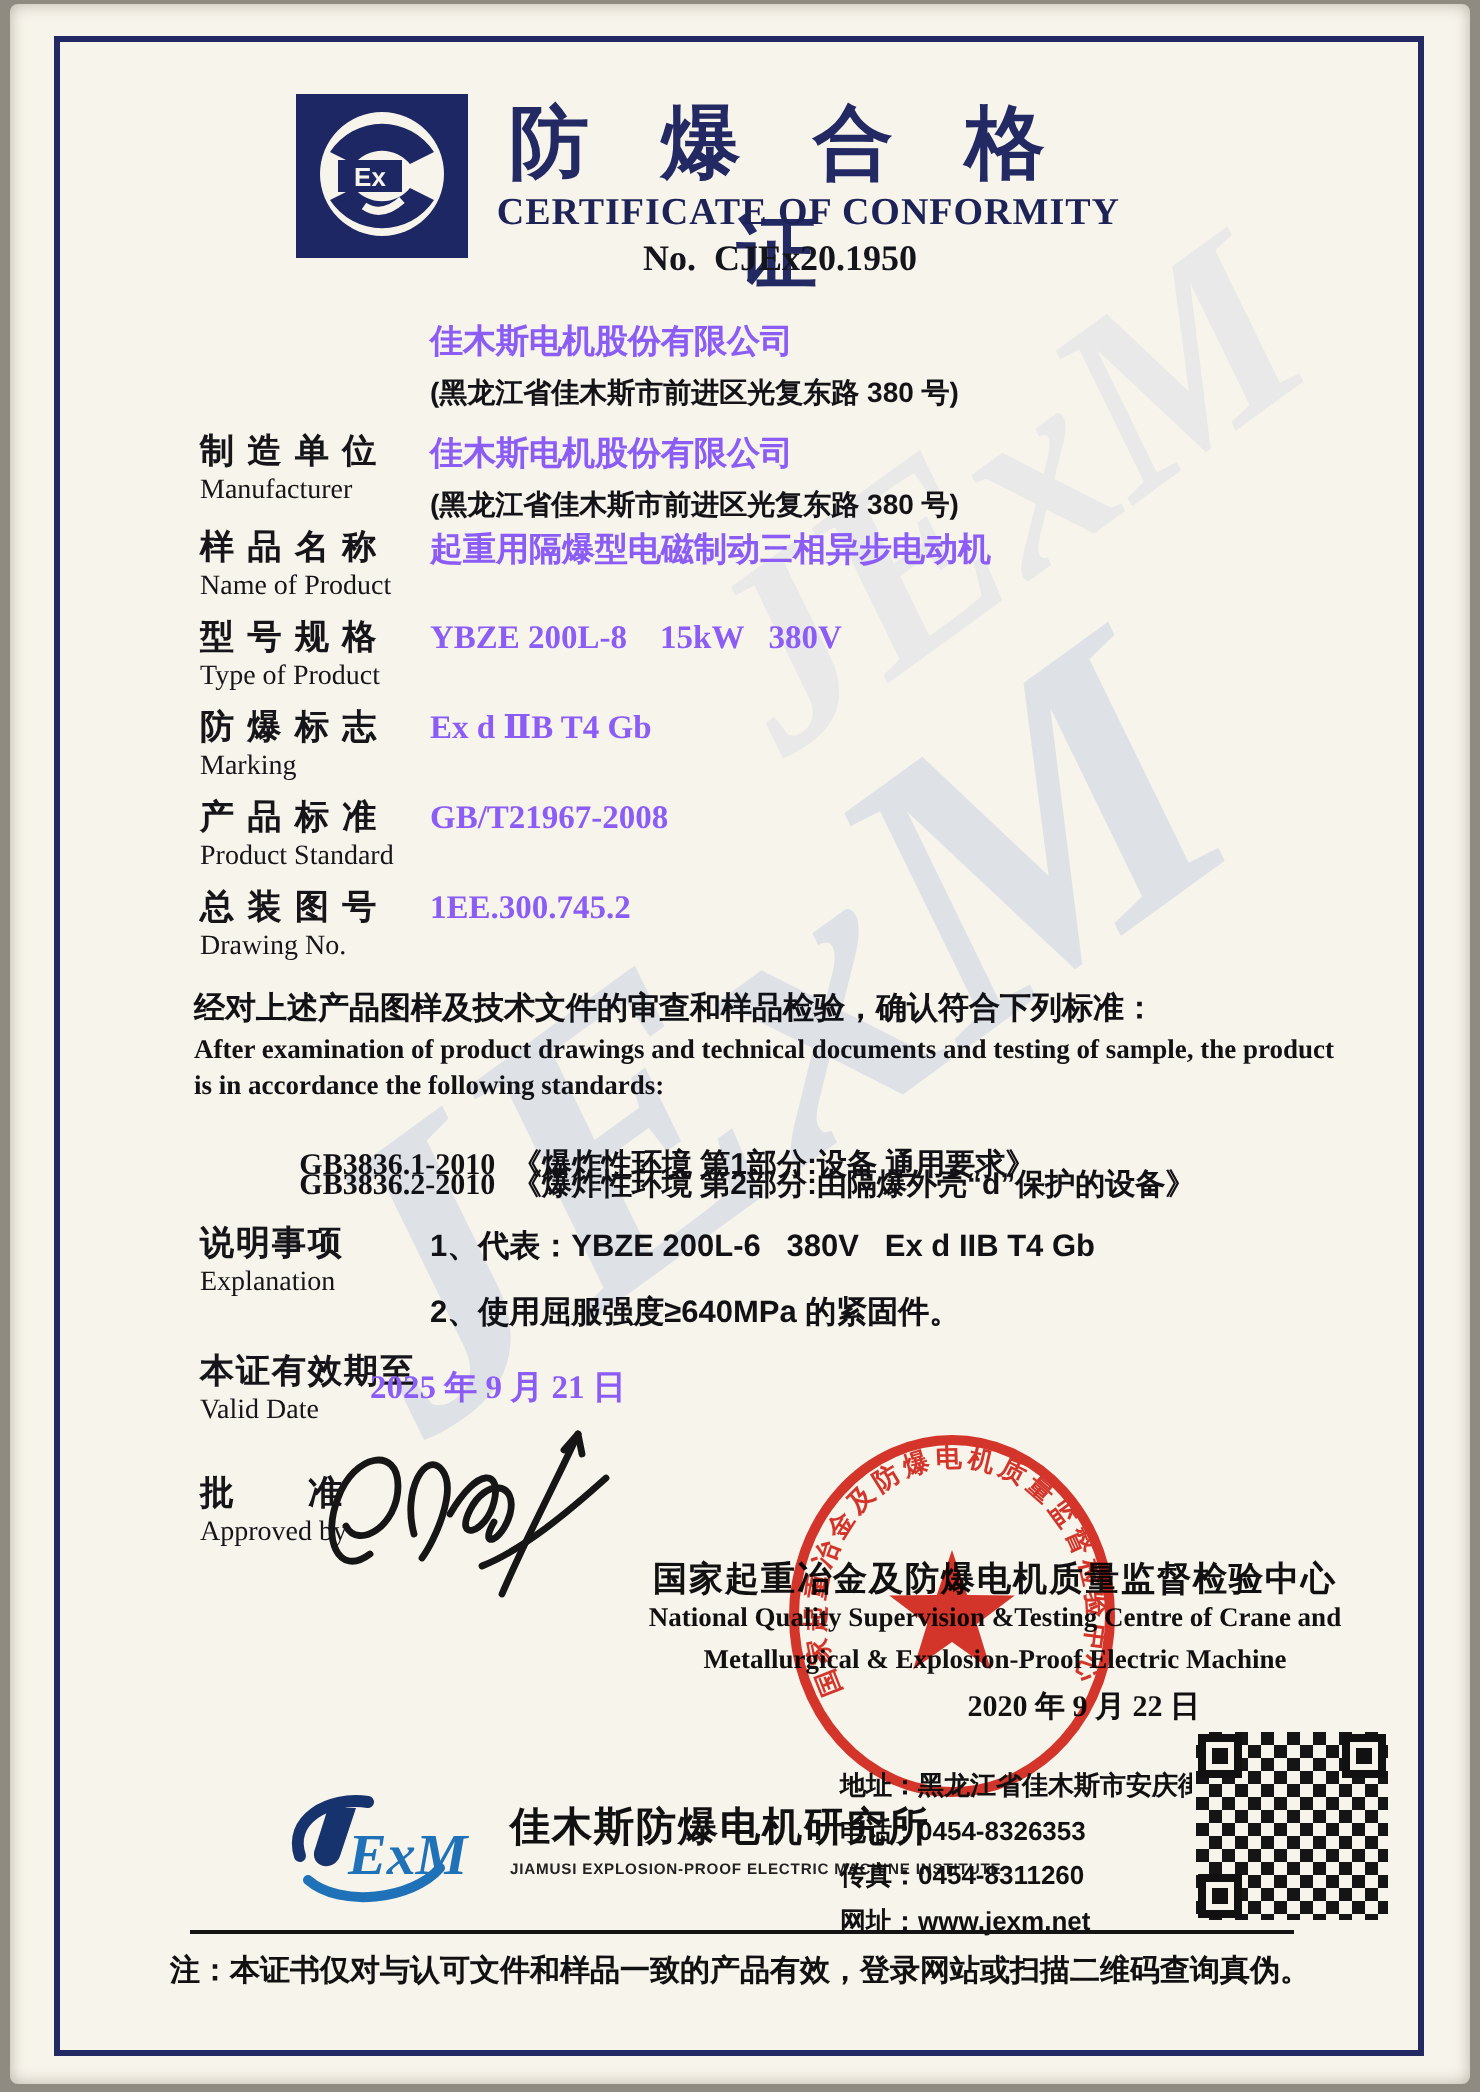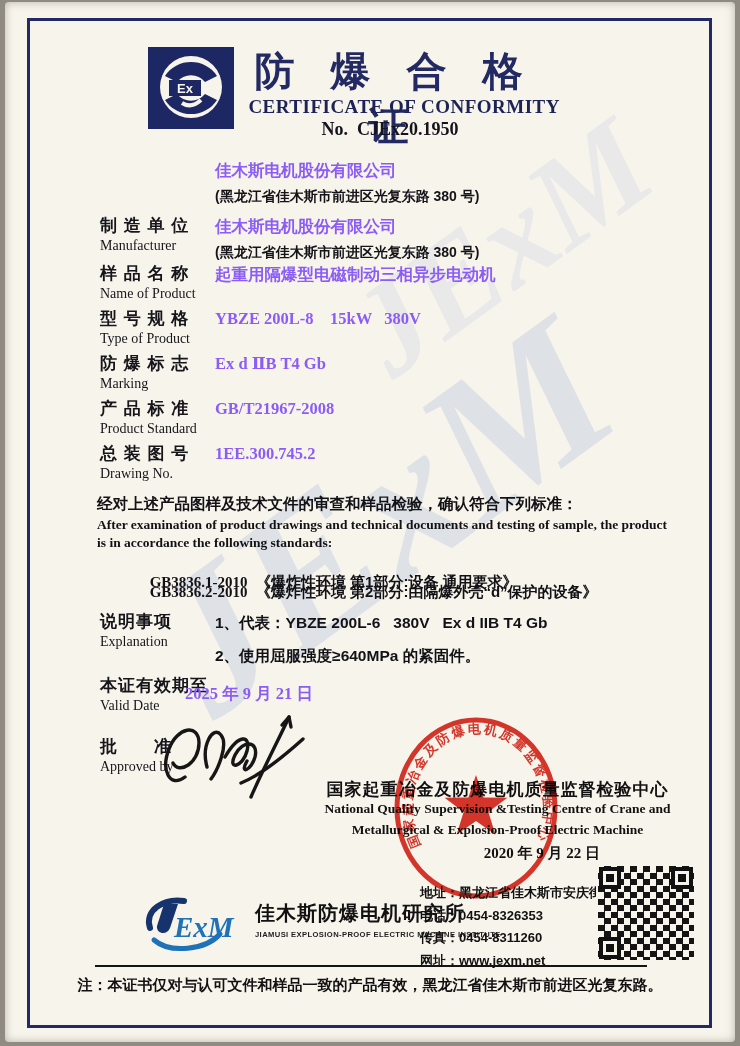--- a/index.html
+++ b/index.html
@@ -218,15 +218,15 @@
     <div>传真：0454-8311260</div>
     <div>网址：www.jexm.net</div>
   </div>
   <div class="abs qr">
     <div class="finder f-tl"></div>
     <div class="finder f-tr"></div>
     <div class="finder f-bl"></div>
   </div>
 
   <div class="abs divider"></div>
-  <div class="abs note">注：本证书仅对与认可文件和样品一致的产品有效，黑龙江省佳木斯市前进区光复东路。</div>
+  <div class="abs note">注：本证书仅对与认可文件和样品一致的产品有效，登录网站或扫描二维码查询真伪。</div>
  </div>
 </div>
 
 </body></html>

